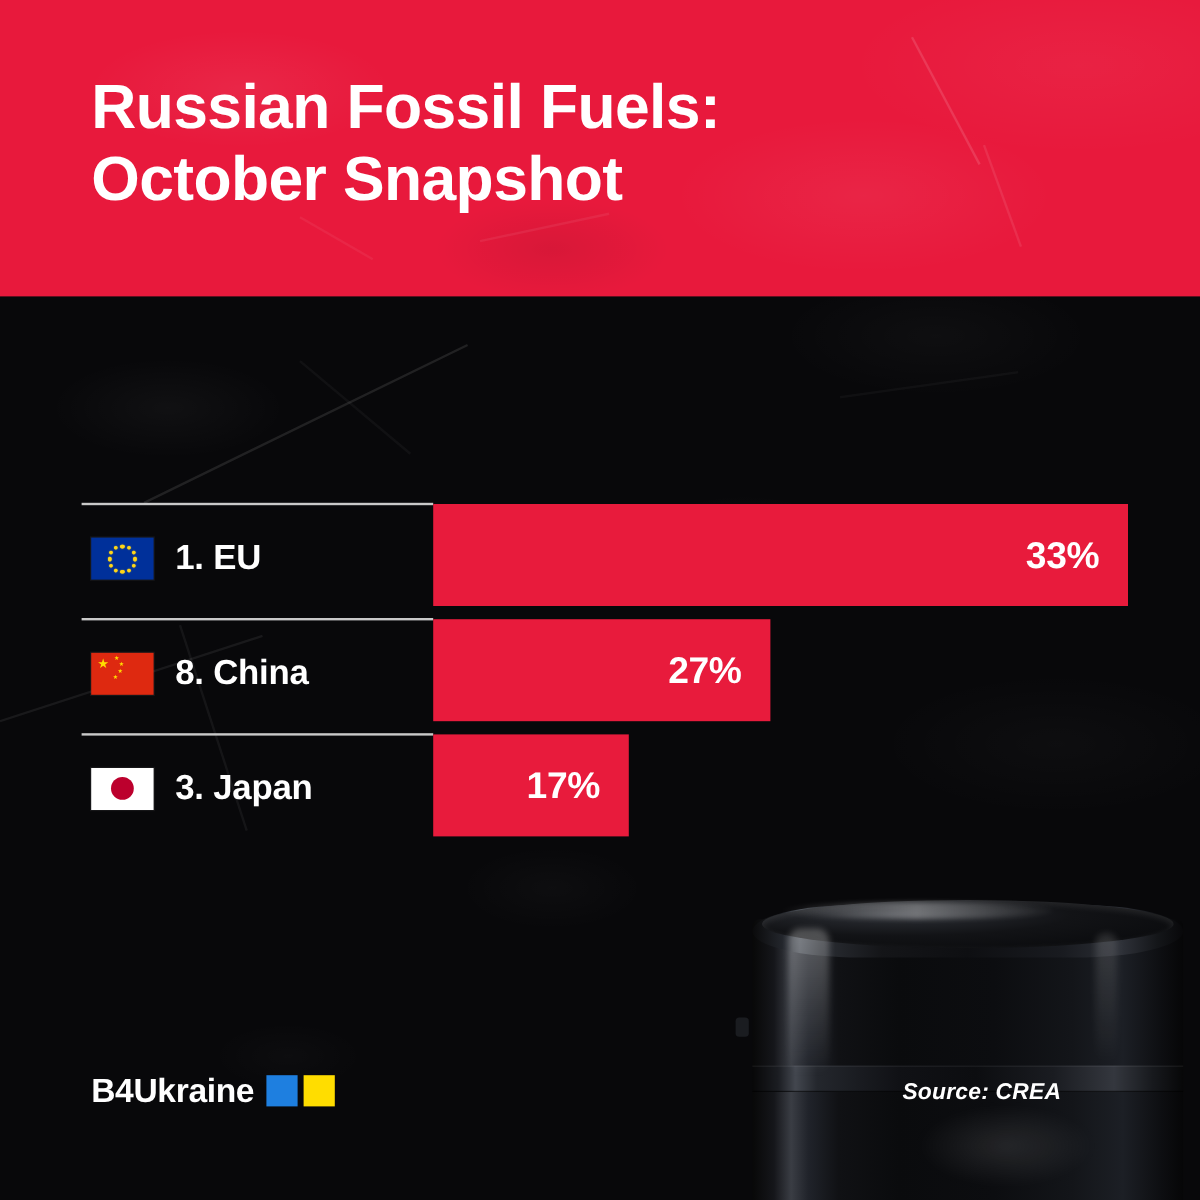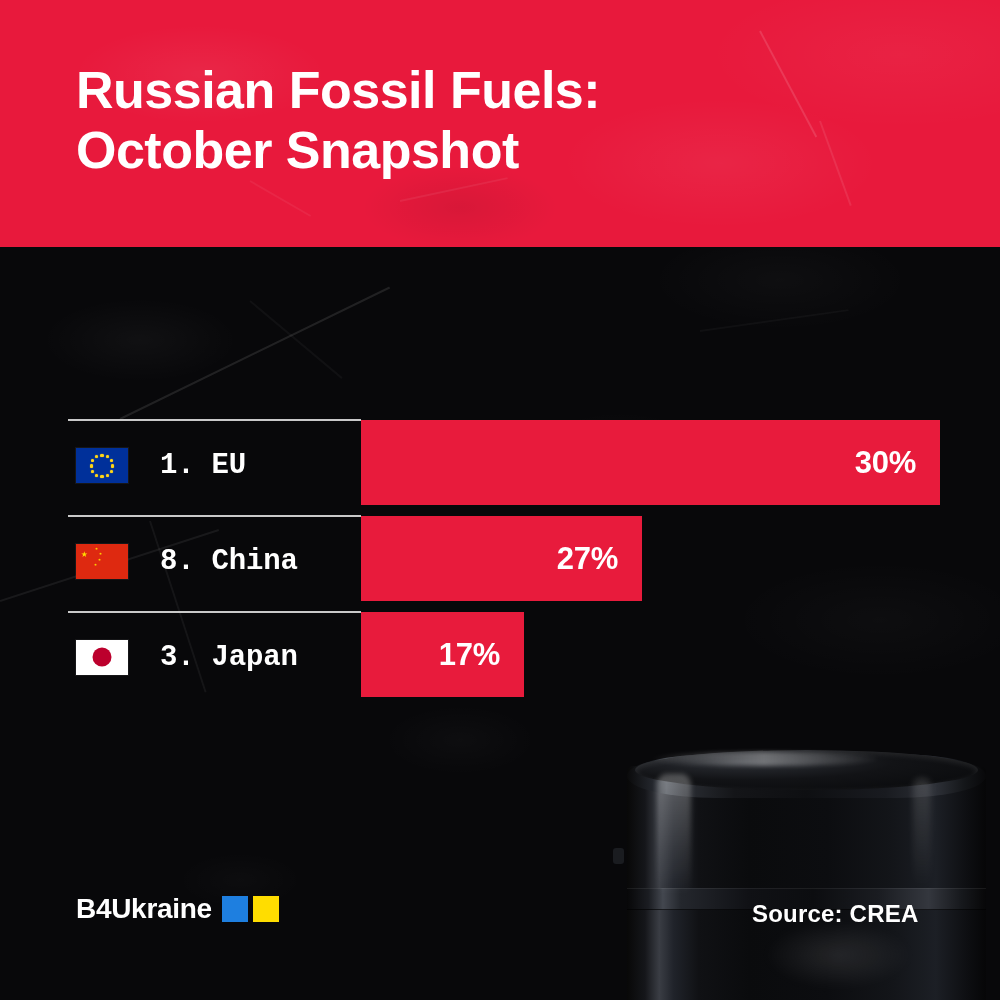--- a/index.html
+++ b/index.html
@@ -88,23 +88,22 @@
     position:absolute; left:0;
     width:1000px; height:96px;
   }
   .row-sep {
     position:absolute; left:68px; top:0;
     height:2px;
     background:#c9c9c9;
   }
   .row-label {
     position:absolute; left:76px;
-    display:flex; align-items:center; gap:32px;
+    display:flex; align-items:center; gap:18px;
     height:48px;
-    font-family:Liberation Mono, monospace;
   }
   .flag {
     width:52px; height:35px;
     position:relative;
     overflow:hidden;
     flex:0 0 auto;
     box-shadow:0 0 0 1px rgba(255,255,255,.06);
   }
   .flag-eu { background:#00309A; }
   .flag-eu .stars {
@@ -245,24 +244,25 @@
     position:absolute; left:0px; top:100px;
     width:11px; height:16px;
     background:#1a1c20;
     border-radius:3px;
   }
 
   
   #source {
     position:absolute; left:752px; top:900px;
     color:#fff;
-    font-size:24px;
+    font-size:19px;
     font-weight:bold;
     letter-spacing:.2px;
     z-index:8;
+    font-style:italic;
   }
 
   
   #brand {
     position:absolute; left:76px; top:893px;
     display:flex; align-items:center; gap:10px;
     z-index:8;
   }
   #brand-name {
     color:#fff;
@@ -315,21 +315,21 @@
             <span class="star" style="left:18.9px;top:26.0px;"></span>
             <span class="star" style="left:15.0px;top:22.1px;"></span>
             <span class="star" style="left:13.6px;top:16.7px;"></span>
             <span class="star" style="left:15.0px;top:11.3px;"></span>
             <span class="star" style="left:18.9px;top:7.4px;"></span>
           </span>
         </span>
         <span class="row-name">1. EU</span>
       </div>
       <div class="bar" style="top:1px;width:579px;">
-        <span class="bar-value">30%</span>
+        <span class="bar-value">33%</span>
       </div>
     </div>
 
     <div class="row" style="top:115px;">
       <div class="row-sep" style="width:293px;"></div>
       <div class="row-label" style="top:22px;">
         <span class="flag flag-cn">
           <span class="star-big">★</span>
           <span class="star-sm" style="left:19px;top:3px;">★</span>
           <span class="star-sm" style="left:23px;top:8px;">★</span>

